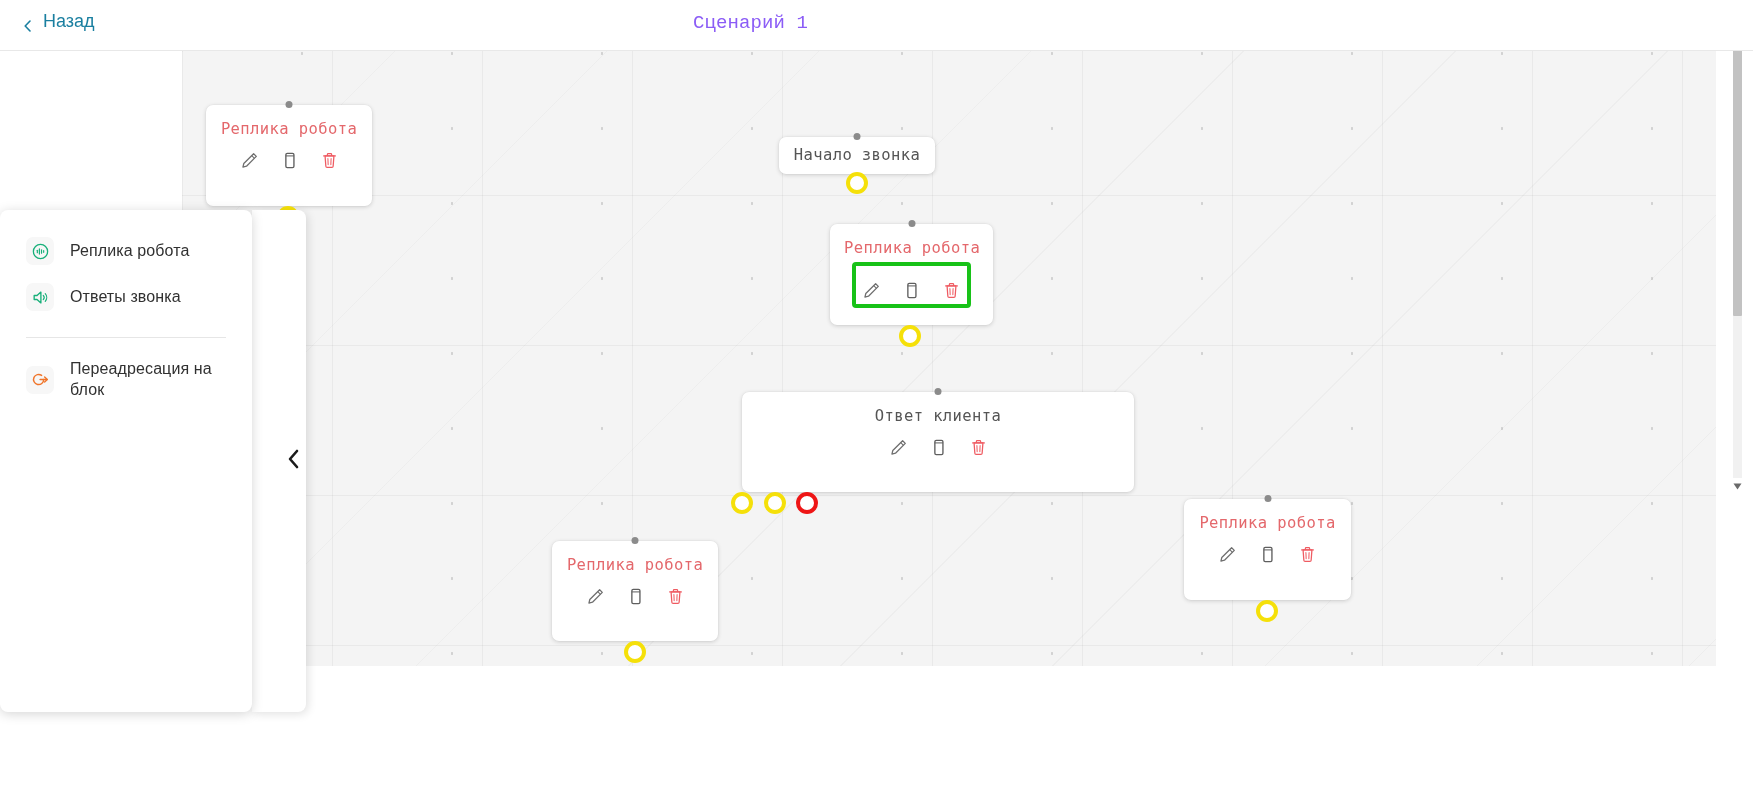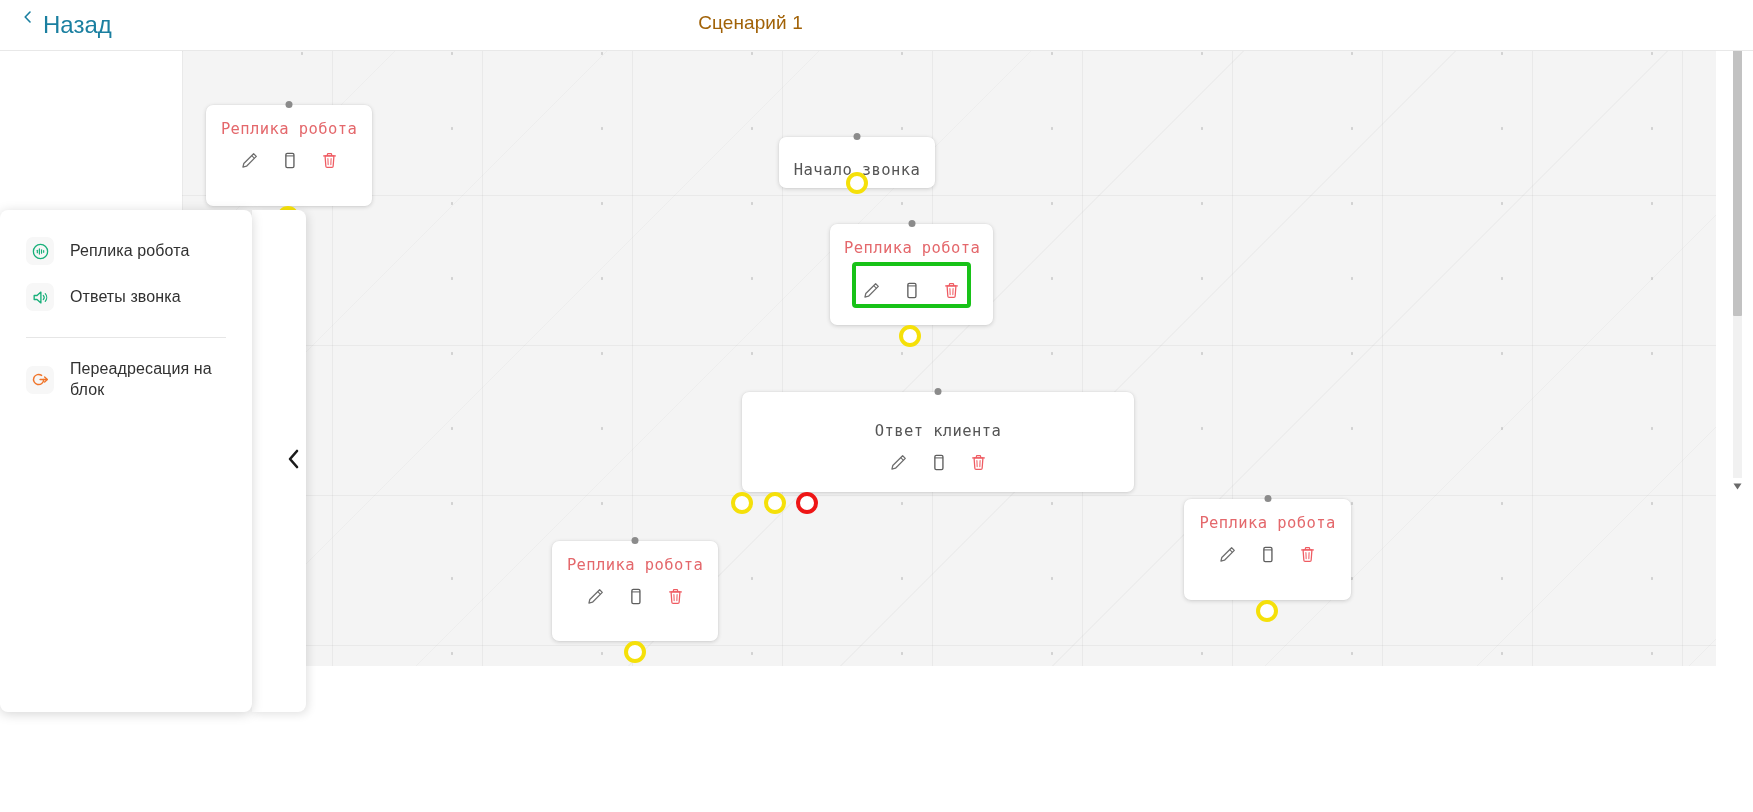--- a/index.html
+++ b/index.html
@@ -13,29 +13,30 @@
   
   .header {
     position: absolute; top: 0; left: 0;
     width: 1753px; height: 51px;
     background: #ffffff;
     border-bottom: 1px solid #e8e8e8;
     z-index: 60;
   }
   .back-btn {
     position: absolute; left: 22px; top: 11px;
-    display: flex; align-items: flex-start; gap: 9px;
-    color: #1a7fa0; font-size: 24px; cursor: pointer;
+    display: flex; align-items: flex-end; gap: 9px;
+    color: #1a7fa0; font-size: 18px; cursor: pointer;
     user-select: none;
   }
   .back-chev { width: 12px; height: 12px; display: block; }
   .page-title {
     position: absolute; left: 0; top: 12px; width: 1501px;
-    text-align: center; font-size: 19px; color: #a16207;
+    text-align: center; font-size: 19px; color: #8b5cf6;
     letter-spacing: .1px;
+    font-family: Liberation Mono, monospace;
   }
 
   
   .canvas-wrap {
     position: absolute; top: 51px; left: 0;
     width: 1753px; height: 761px;
     background: #ffffff; overflow: hidden;
   }
   .canvas-bg {
     position: absolute; left: 182px; top: 0;
@@ -72,21 +73,21 @@
     background: #8b8b8b;
   }
   .node-title {
     font-family: "DejaVu Sans Mono", "Liberation Mono", monospace;
     font-size: 15.5px;
     text-align: center;
     letter-spacing: .4px;
     white-space: nowrap;
   }
   .t-red   { color: #e4686c; }
-  .t-gray  { color: #555555; margin-top: 15px; }
+  .t-gray  { color: #555555; }
   .node-tools {
     display: flex; align-items: center; justify-content: center;
     gap: 21px; margin-top: 11px;
   }
   .tool-ico { width: 19px; height: 19px; display: block; cursor: pointer; }
 
   .tools-wrap { position: relative; padding: 2px 8px; }
   .tools-wrap.selected {
     border: 4px solid #18c218;
     border-radius: 4px;

